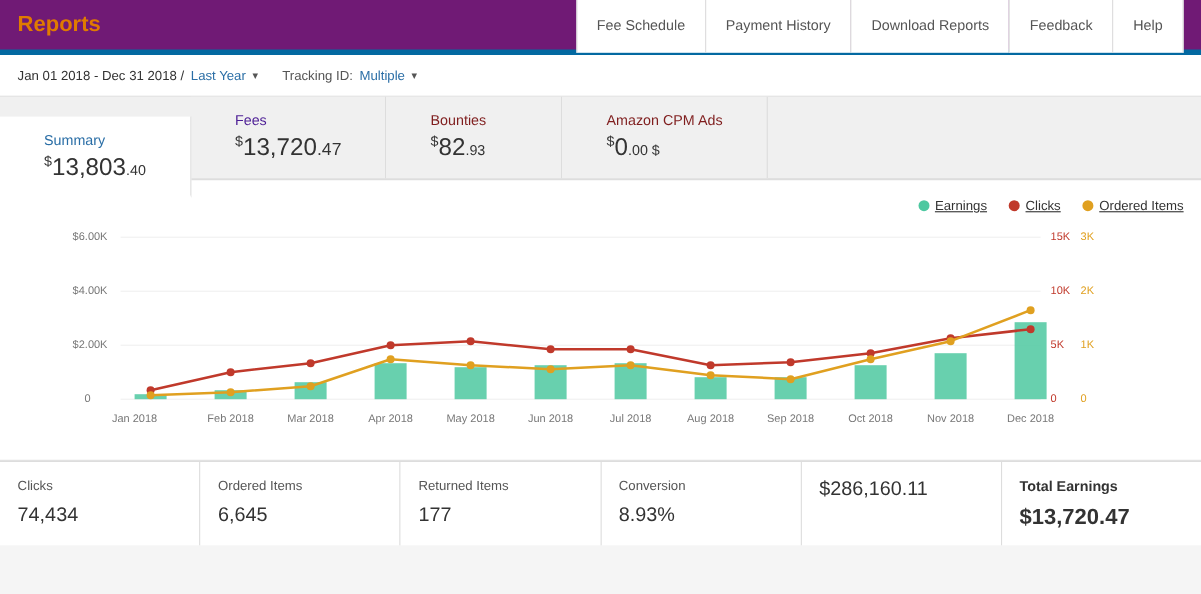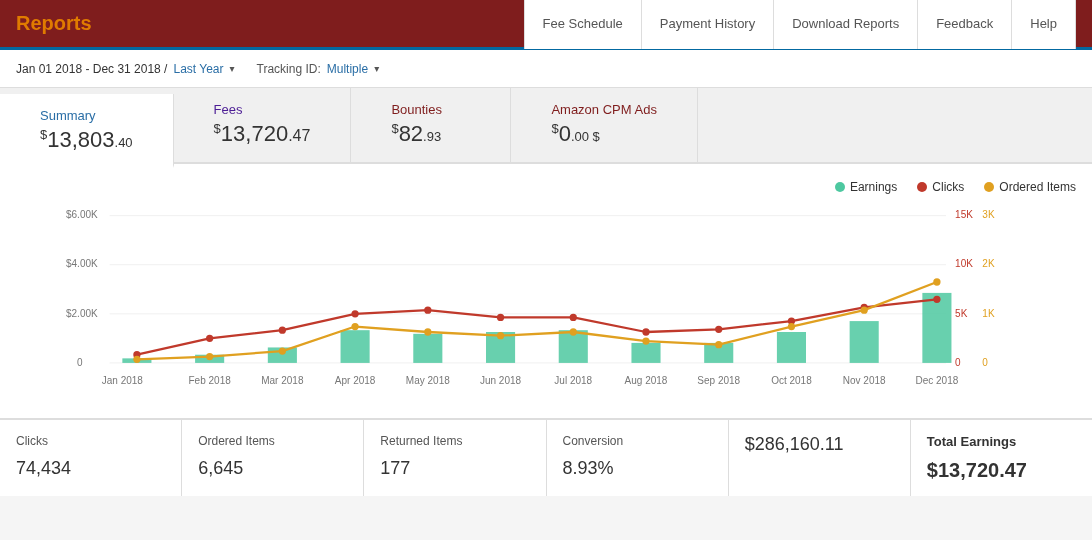--- a/index.html
+++ b/index.html
@@ -1,49 +1,49 @@
 <!DOCTYPE html>
 <html><head>
   <meta charset="utf-8">
   <style>
     * { box-sizing: border-box; margin: 0; padding: 0; }
     body { font-family: -apple-system, BlinkMacSystemFont, 'Segoe UI', Arial, sans-serif; font-size: 13px; background: #f5f5f5; color: #333; width: 1092px; }
 
     
-    .top-nav { display: flex; align-items: center; background: #7f1d1d; border-bottom: 3px solid #0369a1; padding: 0 16px; height: 50px; }
+    .top-nav { display: flex; align-items: center; background: #701a75; border-bottom: 5px solid #0369a1; padding: 0 16px; height: 50px; }
     .top-nav-title { color: #e07b00; font-size: 20px; font-weight: bold; flex: 1; }
     .top-nav-buttons { display: flex; gap: 0; }
     .top-nav-btn { padding: 0 18px; height: 50px; line-height: 50px; font-size: 13px; color: #555; cursor: pointer; border-left: 1px solid #ddd; background: #fff; }
     .top-nav-btn:last-child { border-right: 1px solid #ddd; }
 
     
     .date-bar { display: flex; justify-content: space-between; background: #fff; border-bottom: 1px solid #ddd; padding: 0 16px; height: 38px; font-size: 12px; color: #555; gap: 12px; }
     .date-bar-left { display: flex; align-items: center; gap: 6px; }
     .date-range { color: #333; }
     .date-link { color: #2a6ea6; text-decoration: none; cursor: pointer; }
     .dropdown-arrow { color: #555; font-size: 10px; }
     .tracking-id { margin-left: 16px; }
     .tracking-link { color: #2a6ea6; cursor: pointer; }
     .date-bar-right { color: #777; font-size: 12px; }
 
     
     .summary-tabs { display: flex; background: #f0f0f0; border-bottom: 2px solid #ddd; }
     .summary-tab { padding: 14px 40px 12px; cursor: pointer; border-right: 1px solid #ddd; background: #f0f0f0; min-width: 160px; }
-    .summary-tab.active { background: #fff; border-bottom: 3px solid #fff; position: relative; top: 6px; }
+    .summary-tab.active { background: #fff; border-bottom: 3px solid #fff; position: relative; top: 18px; }
     .summary-tab.active::after { content: ''; position: absolute; bottom: -6px; left: 50%; transform: translateX(-50%); border-left: 10px solid transparent; border-right: 10px solid transparent; border-top: 8px solid #fff; }
     .summary-tab .tab-label { font-size: 13px; color: #7f1d1d; font-weight: 500; margin-bottom: 4px; }
     .summary-tab.active .tab-label { color: #2a6ea6; }
     .summary-tab .tab-label.no-link { color: #4c1d95; }
     .summary-tab .tab-value { font-size: 22px; color: #333; font-weight: 300; }
     .summary-tab .tab-value sup { font-size: 13px; font-weight: 400; vertical-align: super; }
     .summary-tab .tab-value sub { font-size: 13px; font-weight: 400; vertical-align: baseline; }
 
     
     .chart-area { background: #fff; padding: 16px; border-bottom: 1px solid #ddd; }
-    .chart-legend { display: flex; justify-content: flex-end; gap: 20px; margin-bottom: 8px; font-size: 12px; align-items: center; }
+    .chart-legend { display: flex; justify-content: flex-end; gap: 20px; margin-bottom: 8px; font-size: 12px; align-items: center; text-decoration: underline; }
     .legend-item { display: flex; align-items: center; gap: 5px; }
     .legend-dot { width: 10px; height: 10px; border-radius: 50%; }
     .chart-container { position: relative; height: 200px; }
     .chart-svg { width: 100%; height: 100%; }
 
     
     .stats-footer { display: flex; background: #fff; border-top: 1px solid #ddd; }
     .stat-cell { flex: 1; padding: 14px 16px; border-right: 1px solid #ddd; }
     .stat-cell:last-child { border-right: none; }
     .stat-label { font-size: 12px; color: #555; margin-bottom: 10px; }

